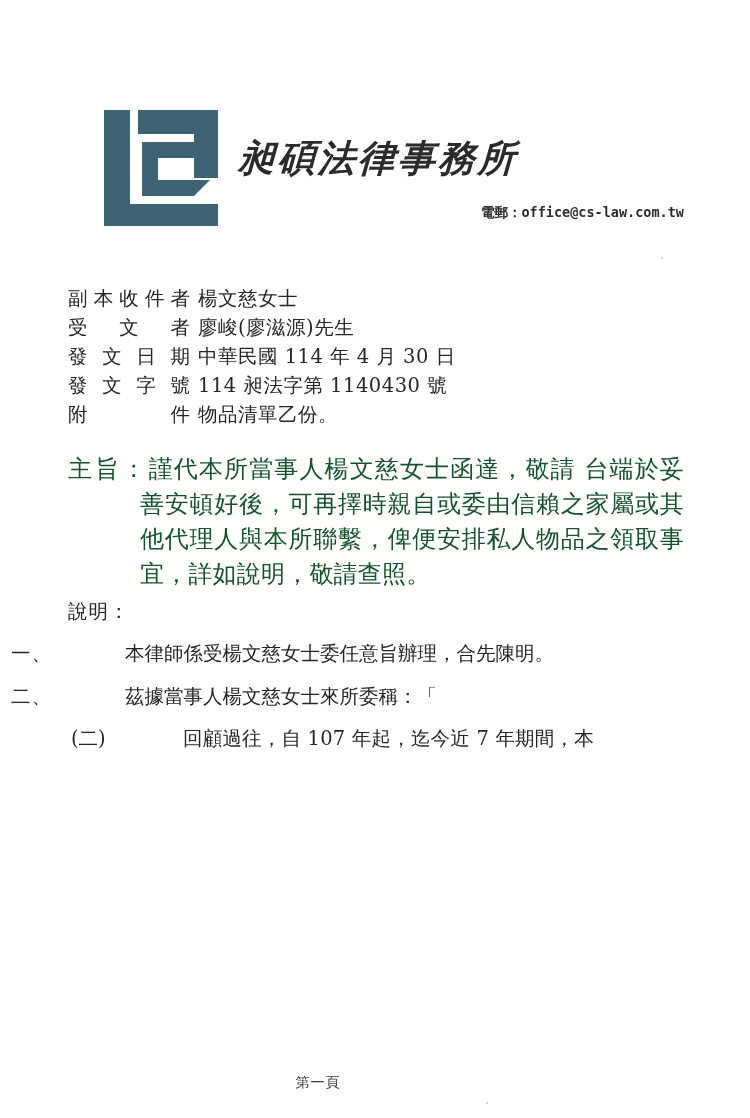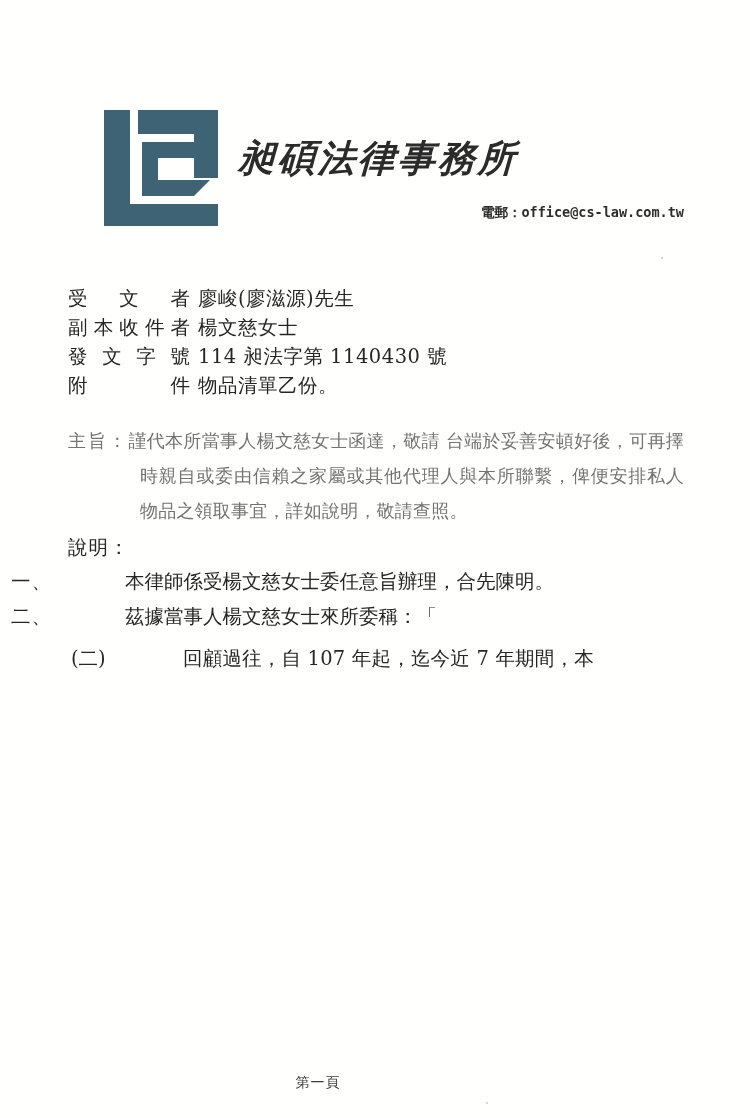--- a/index.html
+++ b/index.html
@@ -99,42 +99,42 @@
   .field-value {
     display: inline-block;
     vertical-align: top;
     padding-left: 8px;
     letter-spacing: 0.5px;
   }
 
   
   .subject-block {
     margin-top: 23px;
-    font-size: 18px;
+    font-size: 24px;
     line-height: 35px;
     text-align: justify;
     text-justify: inter-character;
     padding-left: 72px;
     text-indent: -72px;
     letter-spacing: 0.2px;
-    color: #737373;
+    color: #14532d;
   }
   .subject-label { letter-spacing: 2px; }
 
   .section-heading {
     margin-top: 4px;
     font-size: 19.5px;
     line-height: 32px;
     letter-spacing: 1px;
     color: #262626;
   }
 
   
   .num-item {
-    margin-top: 0;
+    margin-top: 8px;
     font-size: 19.5px;
     line-height: 35px;
     padding-left: 57px;
     text-indent: -57px;
     text-align: justify;
     text-justify: inter-character;
     color: #262626;
   }
   .num-marker {
     display: inline-block;
@@ -209,24 +209,27 @@
     <div class="firm-name">昶碩法律事務所</div>
 
     <div class="contact-block">
       <span class="contact-line email"><span>電郵</span><span class="sep">：</span><span>office@cs-law.com.tw</span></span>
     </div>
   </div>
 
   <div class="body-area">
 
     <div class="field-row">
+      <span class="field-label">副本收件者</span><span class="field-value">楊文慈女士</span>
+    </div>
+    <div class="field-row">
       <span class="field-label">受文者</span><span class="field-value">廖峻(廖滋源)先生</span>
     </div>
     <div class="field-row">
-      <span class="field-label">副本收件者</span><span class="field-value">楊文慈女士</span>
+      <span class="field-label">發文日期</span><span class="field-value">中華民國 114 年 4 月 30 日</span>
     </div>
     <div class="field-row">
       <span class="field-label">發文字號</span><span class="field-value">114 昶法字第 1140430 號</span>
     </div>
     <div class="field-row">
       <span class="field-label">附件</span><span class="field-value">物品清單乙份。</span>
     </div>
 
     <div class="subject-block"><span class="subject-label">主旨：</span><span class="subject-text">謹代本所當事人楊文慈女士函達，敬請 台端於妥善安頓好後，可再擇時親自或委由信賴之家屬或其他代理人與本所聯繫，俾便安排私人物品之領取事宜，詳如說明，敬請查照。</span></div>
 

